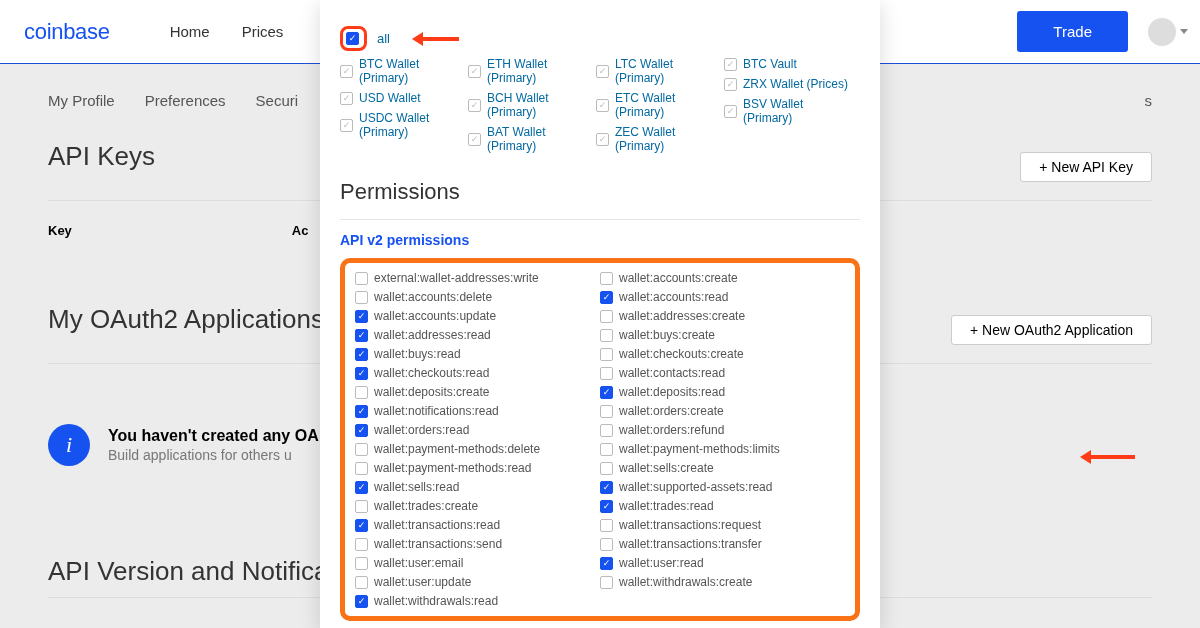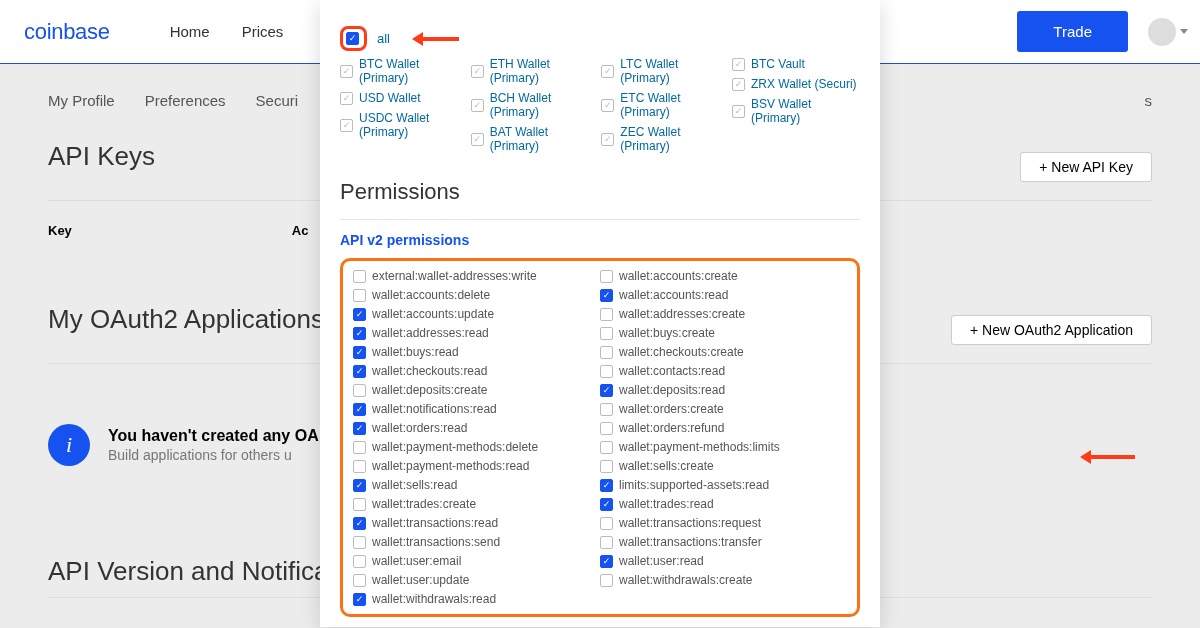--- a/index.html
+++ b/index.html
@@ -30,26 +30,26 @@
 .cbx { width: 13px; height: 13px; border: 1px solid #bbb; border-radius: 2px; display: inline-flex; align-items: center; justify-content: center; background: #fff; cursor: pointer; flex-shrink: 0; }
 .cbx.checked { background: #1652f0; border-color: #1652f0; }
 .cbx.checked::after { content: '✓'; color: #fff; font-size: 9px; line-height: 1; }
 .cbx.light { border-color: #d0d0d0; }
 .cbx.light.checked { background: #fff; border-color: #bbb; }
 .cbx.light.checked::after { color: #bbb; }
 .all-highlight { border: 3px solid #ff3b18; border-radius: 8px; padding: 3px 5px 3px 3px; display: inline-flex; align-items: center; }
 .arrow-r { position: absolute; display: flex; align-items: center; }
 .arrow-r .line { height: 4px; background: #ff3b18; }
 .arrow-r .head-l { width: 0; height: 0; border-top: 7px solid transparent; border-bottom: 7px solid transparent; border-right: 11px solid #ff3b18; }
-.wallets { display: flex; flex-wrap: wrap; font-size: 12px; color: #555; justify-content: space-between; }
+.wallets { display: flex; flex-wrap: wrap; font-size: 12px; color: #555; }
 .wallet-col { width: 128px; display: flex; flex-direction: column; gap: 6px; margin-bottom: 6px; }
 .wallet-item { display: flex; align-items: center; gap: 6px; }
 .perm-heading { font-size: 22px; font-weight: 400; color: #333; margin: 20px 0 12px; border-bottom: 1px solid #e5e5e5; padding-bottom: 14px; }
 .perm-subheading { color: #1652f0; font-weight: 600; font-size: 14px; margin-bottom: 10px; }
-.perm-box { border: 3px solid #f97316; border-radius: 10px; padding: 8px 10px 8px 10px; display: flex; gap: 0; position: relative; }
+.perm-box { border: 5px solid #f97316; border-radius: 10px; padding: 8px 10px 8px 10px; display: flex; gap: 0; position: relative; }
 .perm-col { width: 50%; display: flex; flex-direction: column; gap: 5px; }
 .perm-item { display: flex; align-items: center; gap: 6px; font-size: 12px; color: #555; }
 .lbl { font-size: 12px; color: #0369a1; }
 </style>
 </head>
 <body>
 
 <div class="header">
   <div class="logo">coinbase</div>
   <nav class="nav">
@@ -154,21 +154,21 @@
           <span class="lbl">ZEC Wallet (Primary)</span>
         </div>
       </div>
       <div class="wallet-col">
         <div class="wallet-item">
           <span class="cbx light checked"></span>
           <span class="lbl">BTC Vault</span>
         </div>
         <div class="wallet-item">
           <span class="cbx light checked"></span>
-          <span class="lbl">ZRX Wallet (Securi)</span>
+          <span class="lbl">ZRX Wallet (Prices)</span>
         </div>
         <div class="wallet-item">
           <span class="cbx light checked"></span>
           <span class="lbl">BSV Wallet (Primary)</span>
         </div>
       </div>
     </div>
 
   <h3 class="perm-heading">Permissions</h3>
   <div class="perm-subheading">API v2 permissions</div>
@@ -288,21 +288,21 @@
         <div class="perm-item">
           <span class="cbx"></span>
           <span>wallet:payment-methods:limits</span>
         </div>
         <div class="perm-item">
           <span class="cbx"></span>
           <span>wallet:sells:create</span>
         </div>
         <div class="perm-item">
           <span class="cbx checked"></span>
-          <span>limits:supported-assets:read</span>
+          <span>wallet:supported-assets:read</span>
         </div>
         <div class="perm-item">
           <span class="cbx checked"></span>
           <span>wallet:trades:read</span>
         </div>
         <div class="perm-item">
           <span class="cbx"></span>
           <span>wallet:transactions:request</span>
         </div>
         <div class="perm-item">

